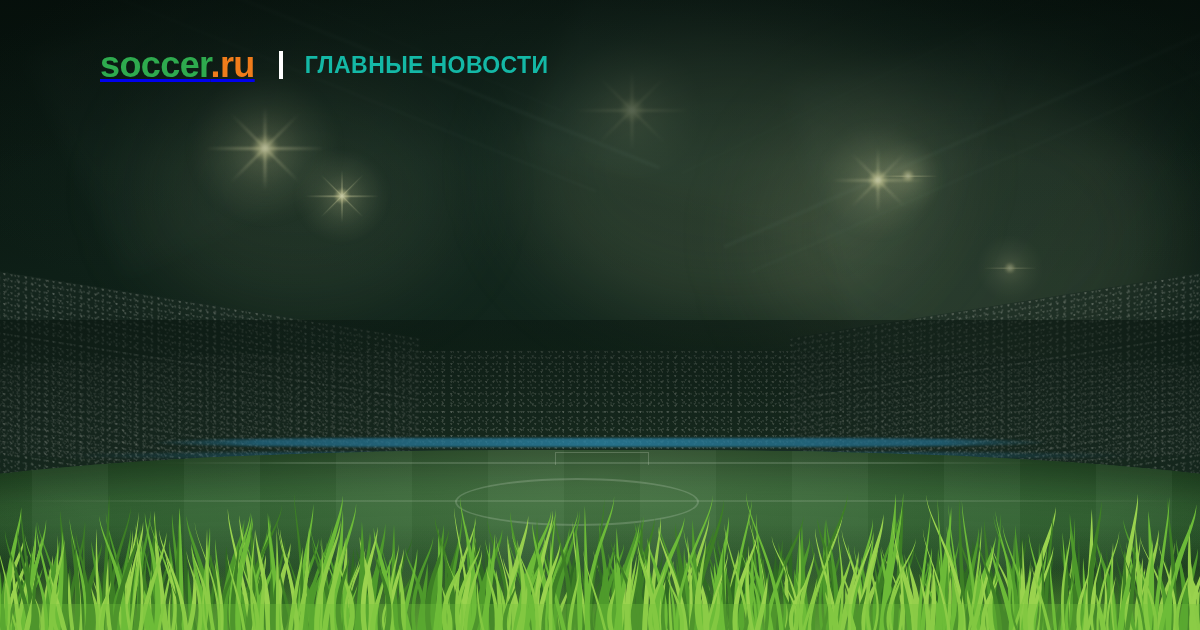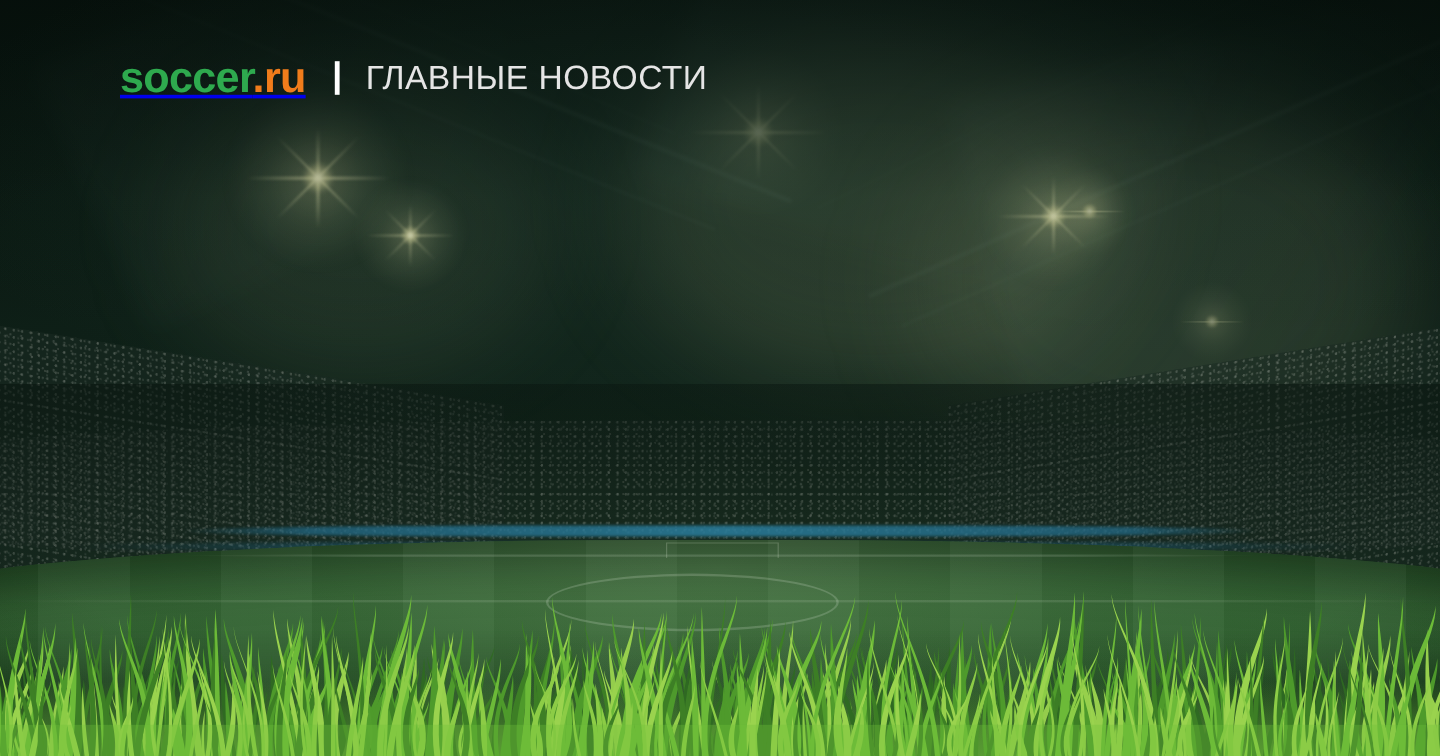--- a/index.html
+++ b/index.html
@@ -209,21 +209,21 @@
   }
   .logo .logo-soccer { color: #2eaa4e; }
   .logo .logo-tld   { color: #f07c1b; }
   .sep {
     display: inline-block;
     width: 4px; height: 28px;
     background: #ffffff;
     margin: 0 22px 0 24px;
   }
   .kicker {
-    color: #e5e5e5; font-size: 28px; font-weight: 400;
+    color: #14b8a6; font-size: 23px; font-weight: 700;
     letter-spacing: 0.4px; line-height: 1;
   }
 
   .headline {
     position: absolute; left: 60px; top: 224px;
     width: 960px;
     color: #ffffff;
     font-size: 44px;
     font-weight: 400;
     line-height: 52px;

